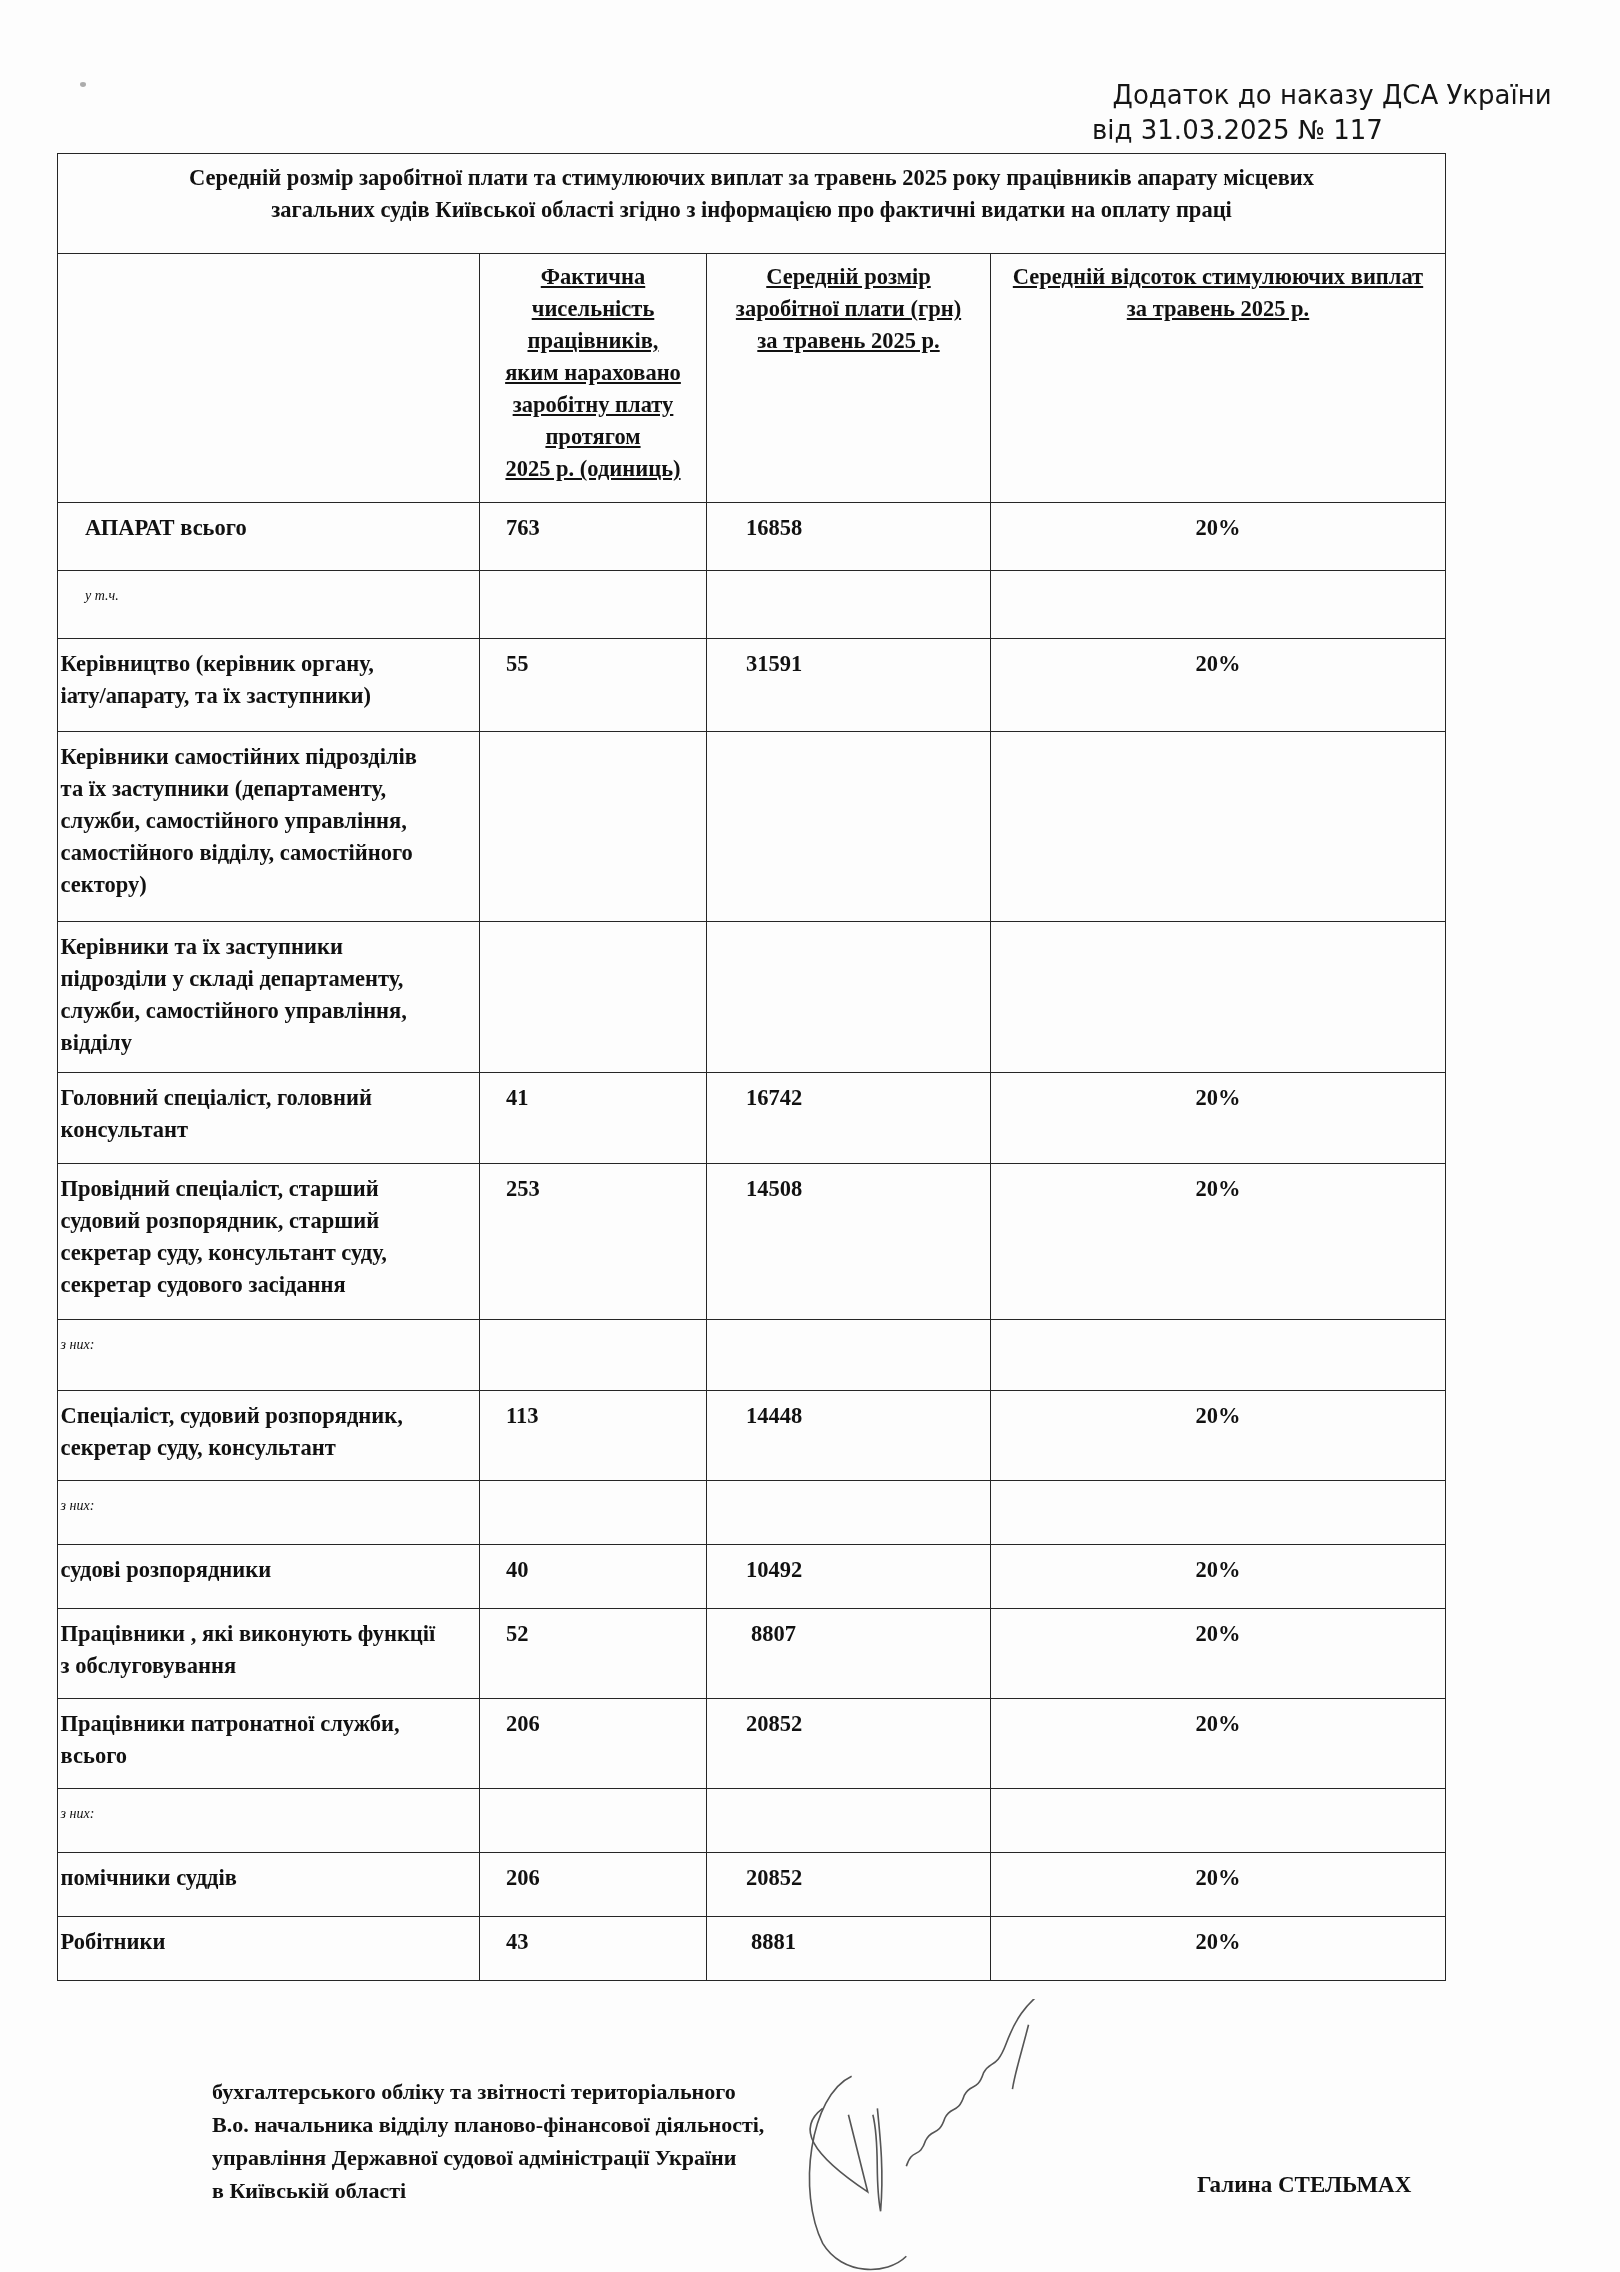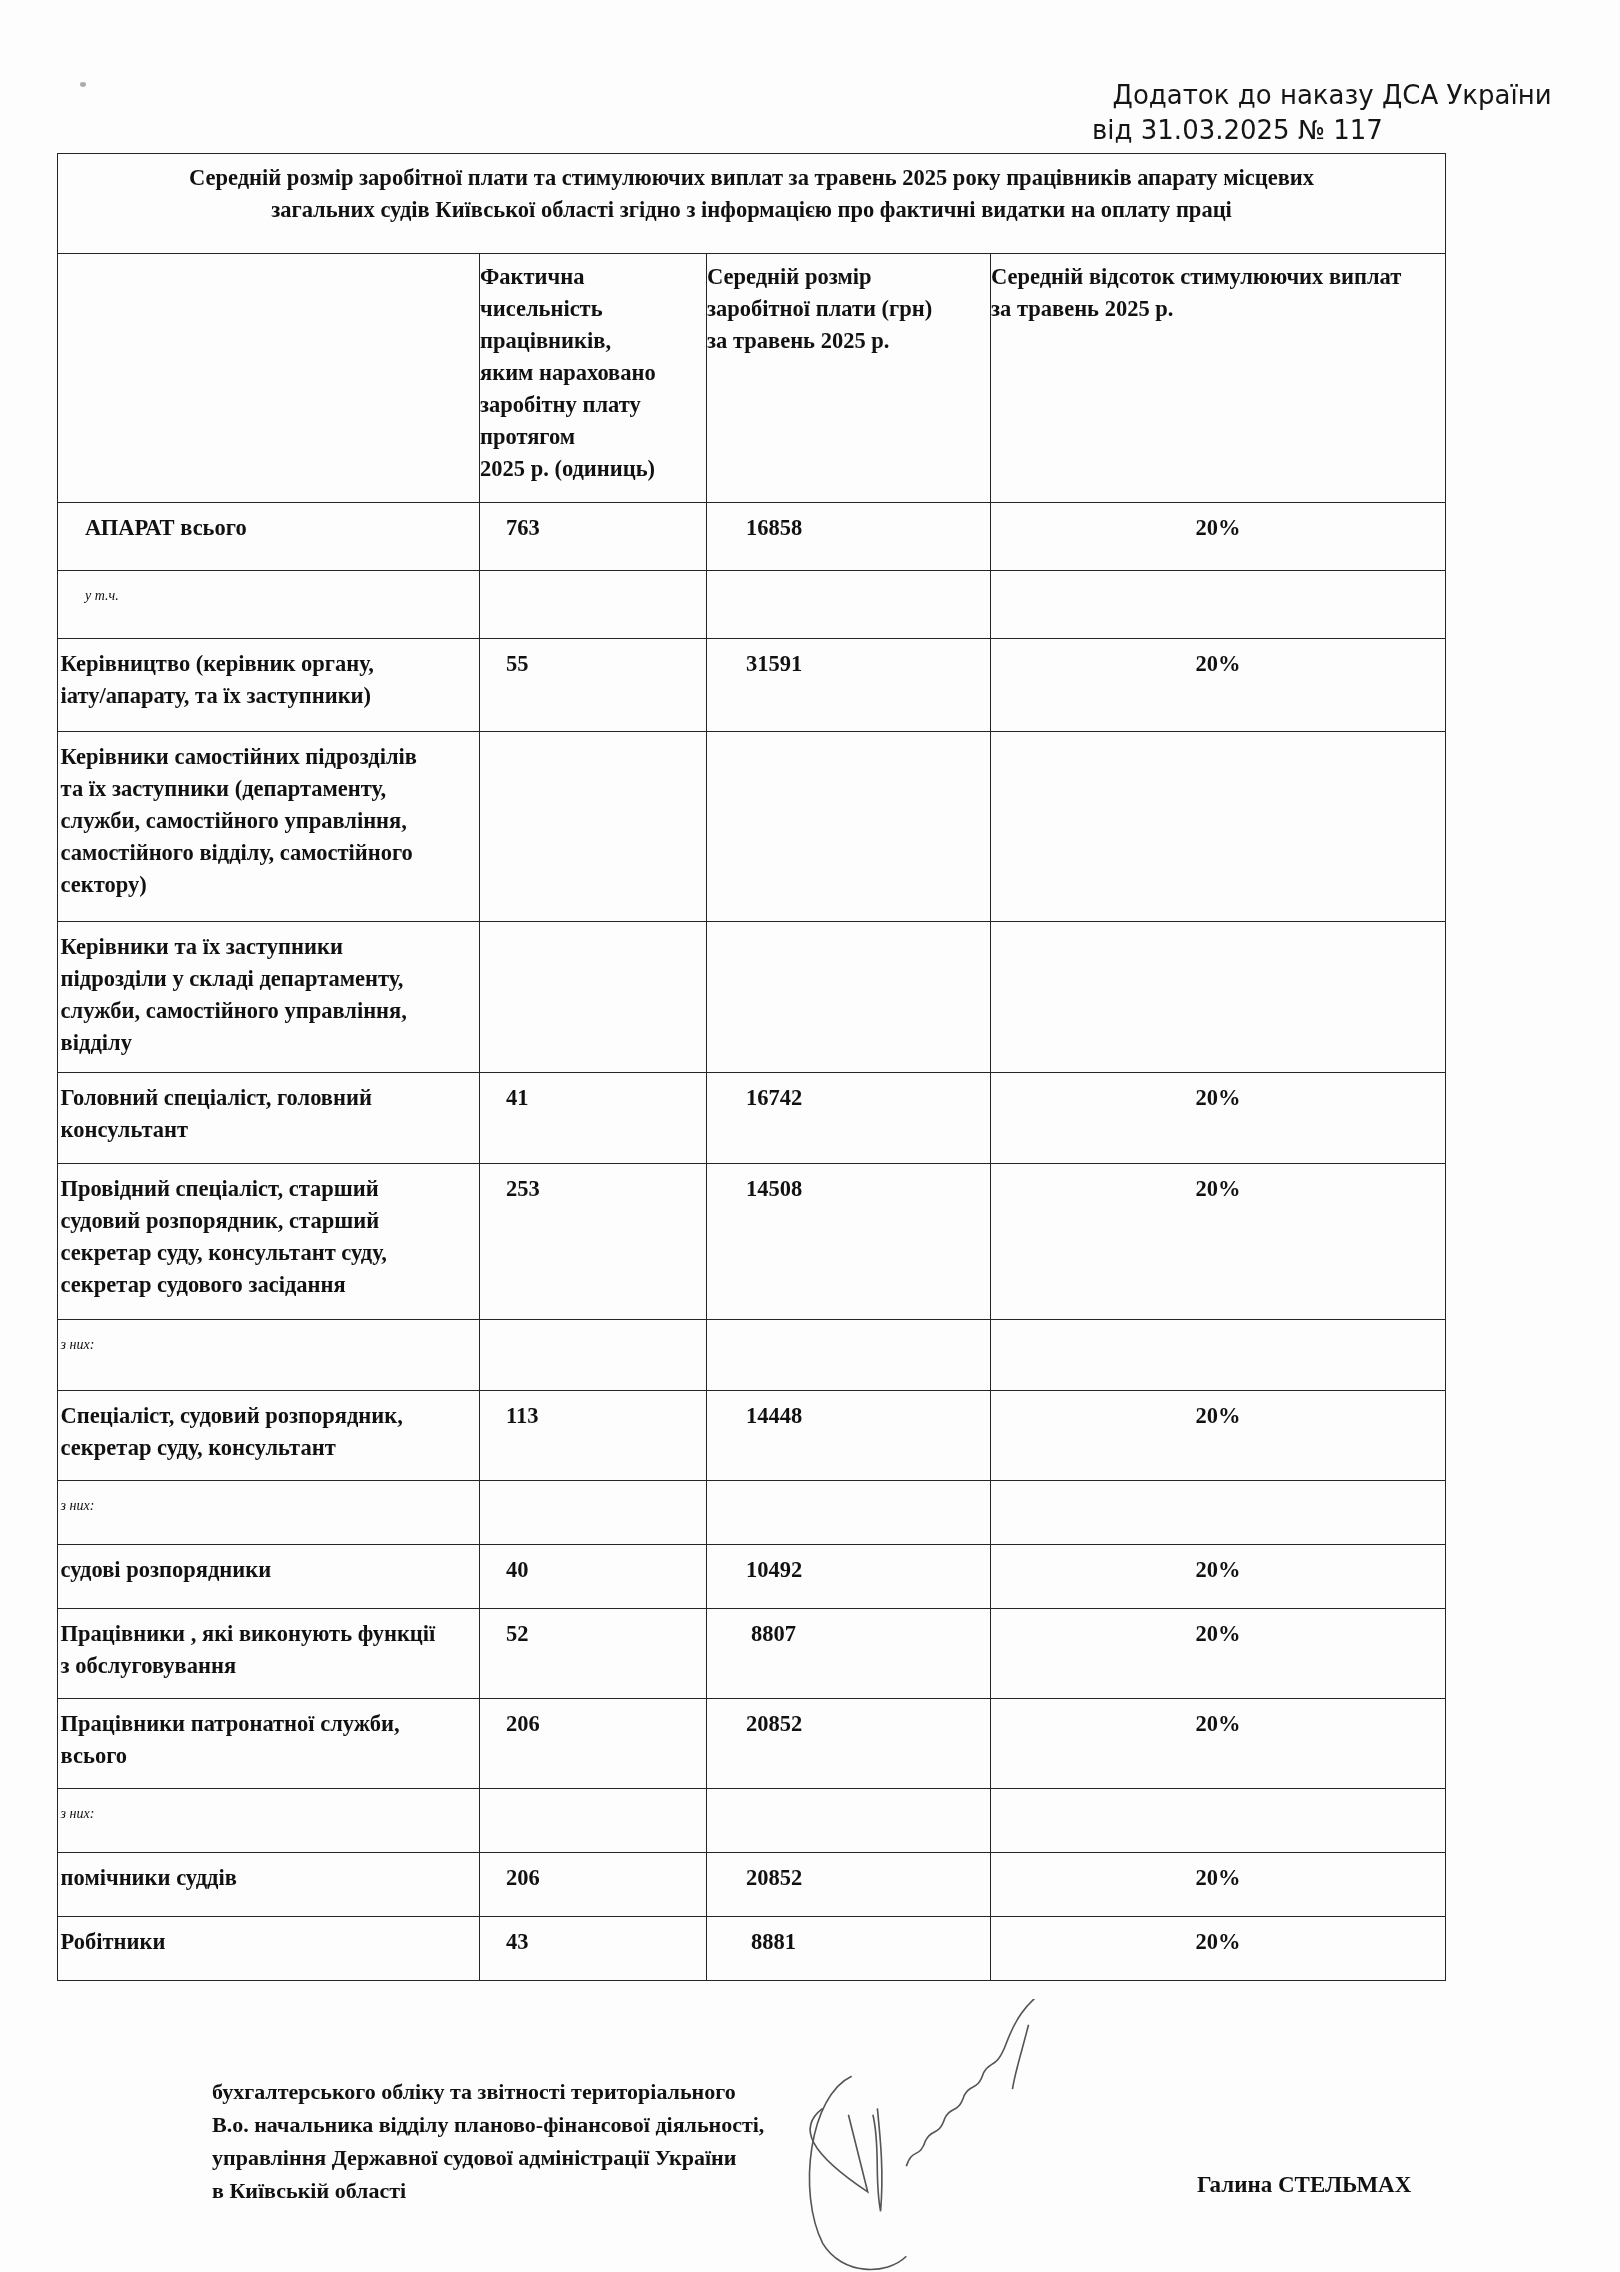--- a/index.html
+++ b/index.html
@@ -19,21 +19,21 @@
     border: 1.9px solid #222;
     padding-left: 12px;
   }
   table.report td {
     border: 1.6px solid #262626; vertical-align: top; padding: 0;
     font-weight: bold; font-size: 22.5px; line-height: 32px;
   }
   .title-cell {
     height: 91px; text-align: center; font-size: 22.5px; line-height: 32px; padding-top: 7.7px !important;
   }
-  .hdr { text-align: left; padding-top: 7.7px !important; }
+  .hdr { text-align: center; padding-top: 7.7px !important; text-decoration: underline; }
   .lbl { padding-left: 2.6px !important; padding-top: 9px !important; }
   .lbl.indent { padding-left: 27px !important; }
   .lbl.italic { font-style: italic; font-weight: normal; font-size: 14px; }
   .num1 { padding-left: 26px !important; padding-top: 9px !important; font-size: 24.4px; }
   .num2 { padding-left: 39px !important; padding-top: 9px !important; font-size: 24.4px; margin-left: 40px; }
   .pct  { text-align: center; padding-top: 9px !important; font-size: 24.4px; }
   .big  { font-size: 27px; }
   .footer-left {
     position: absolute; left: 212px; top: 2075px; width: 643px;
     font-weight: bold; font-size: 22px; line-height: 33px;

